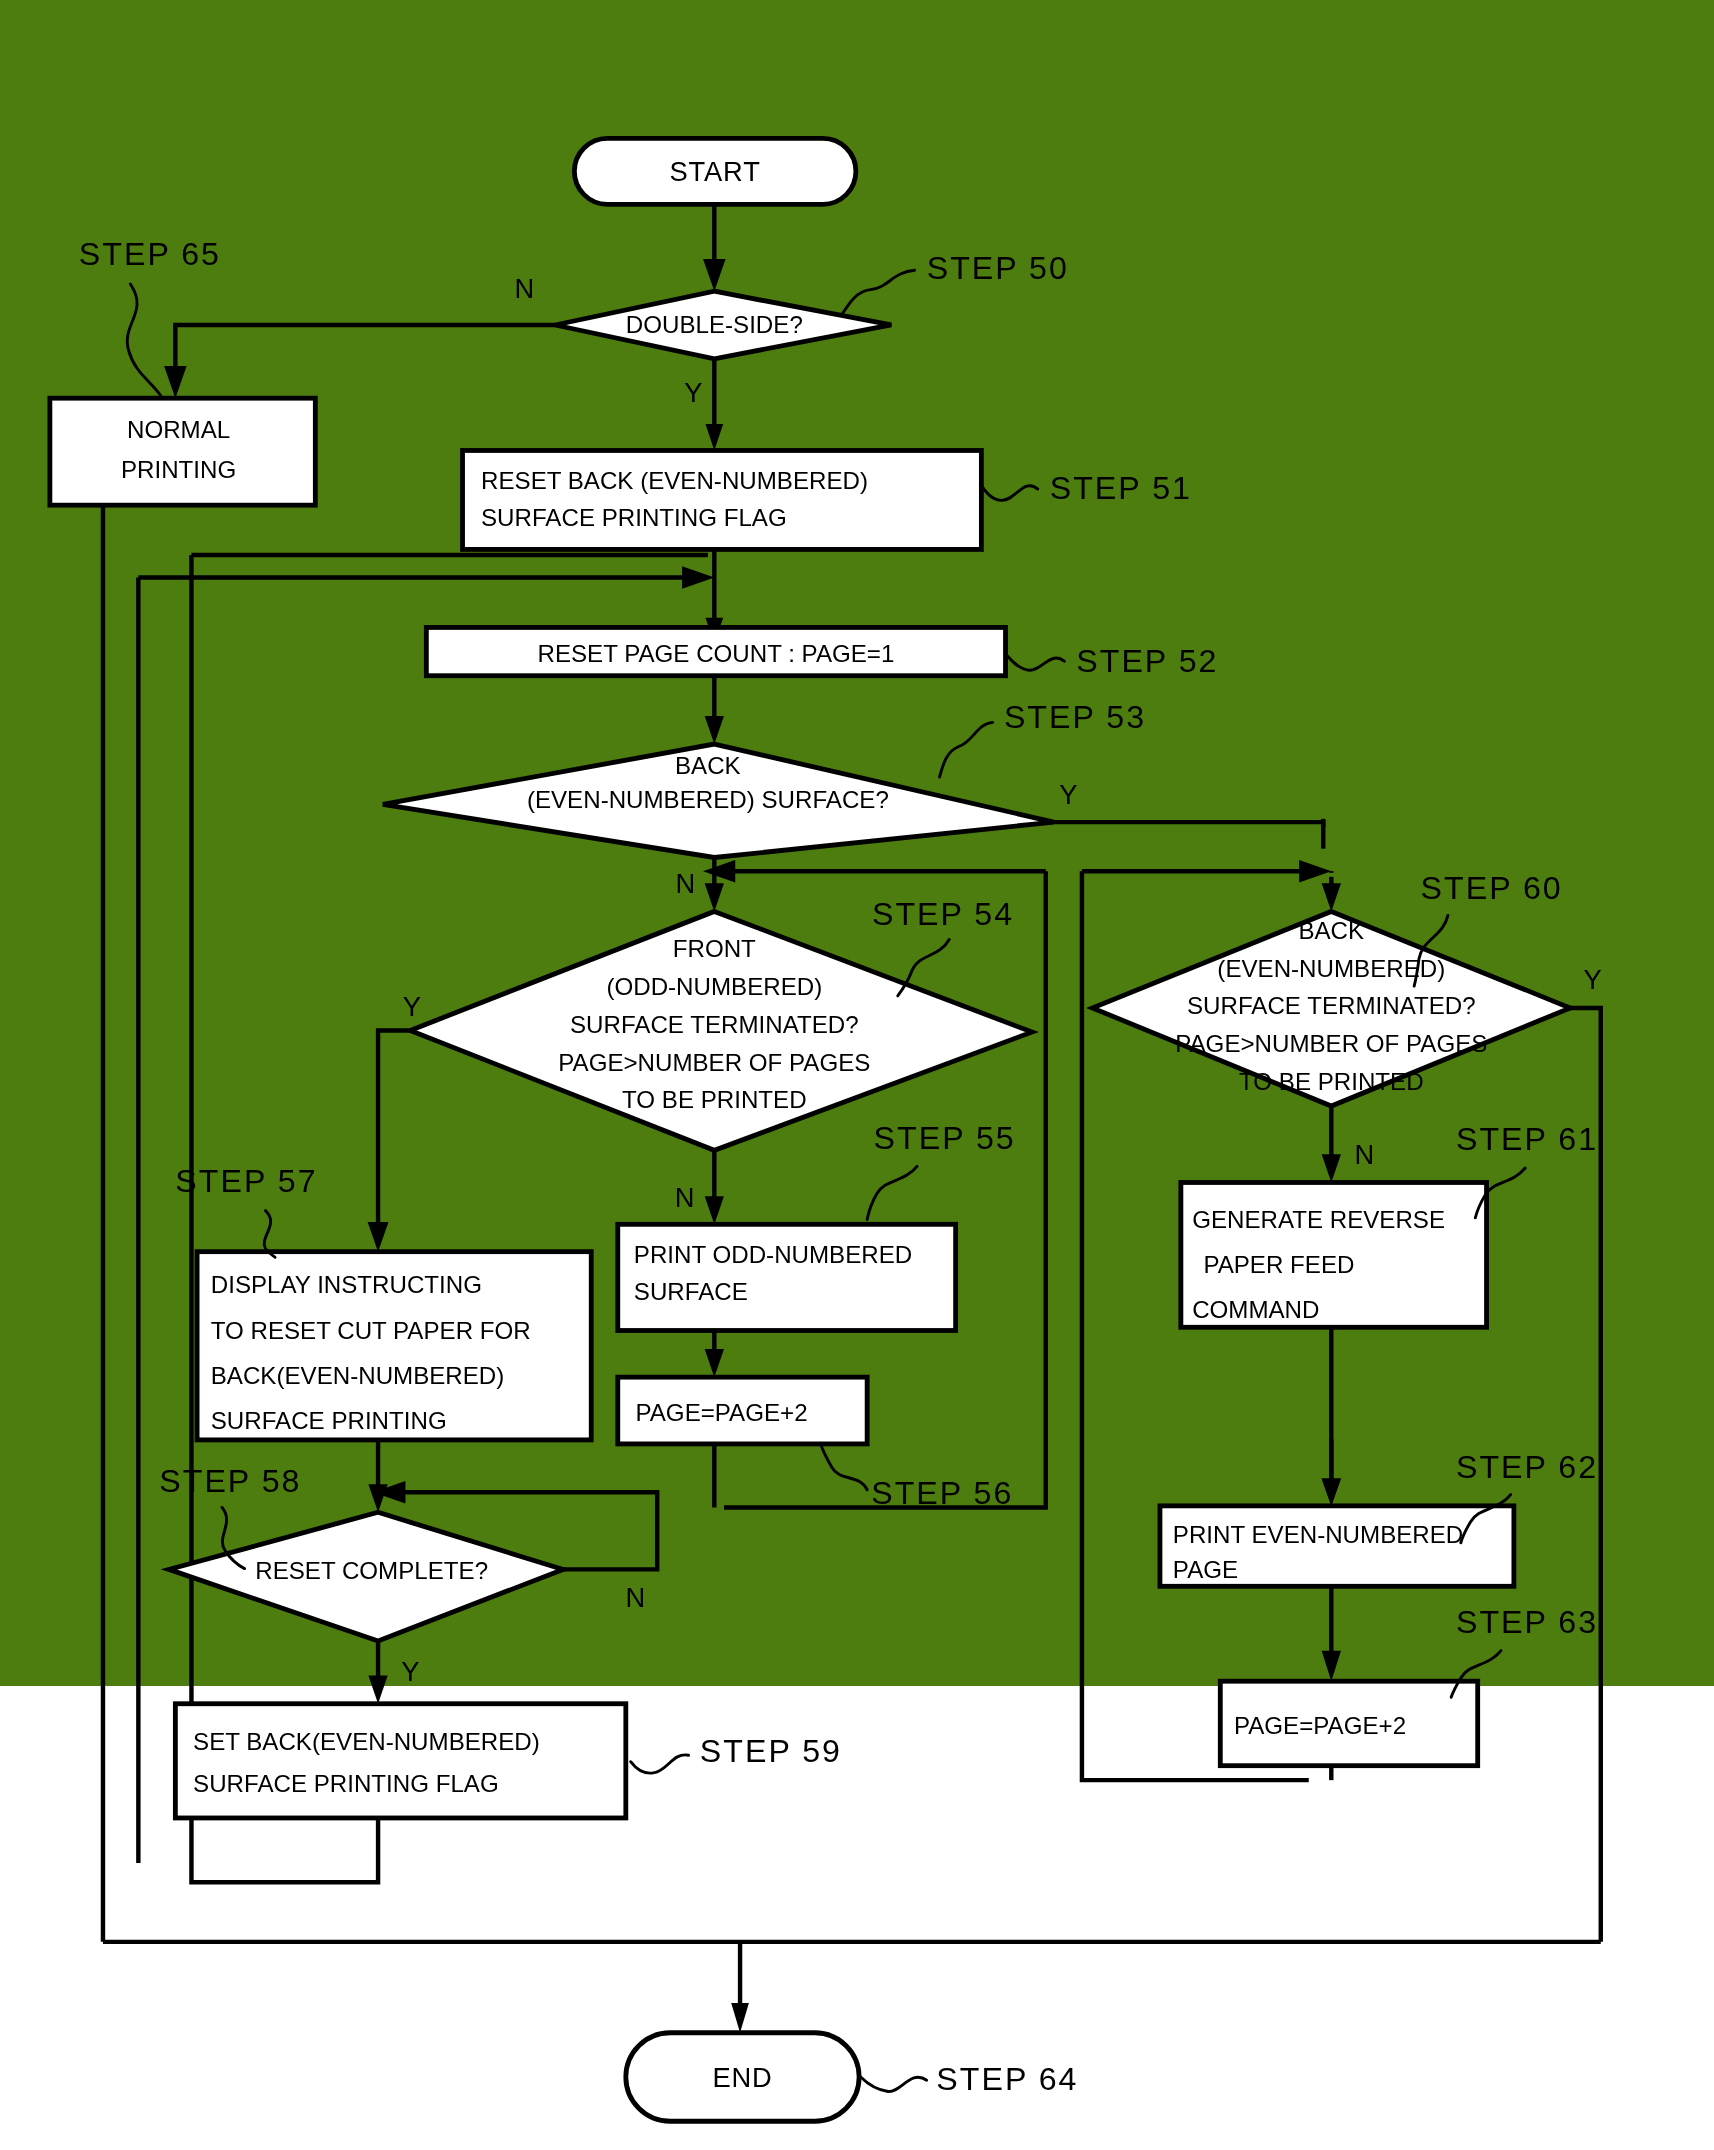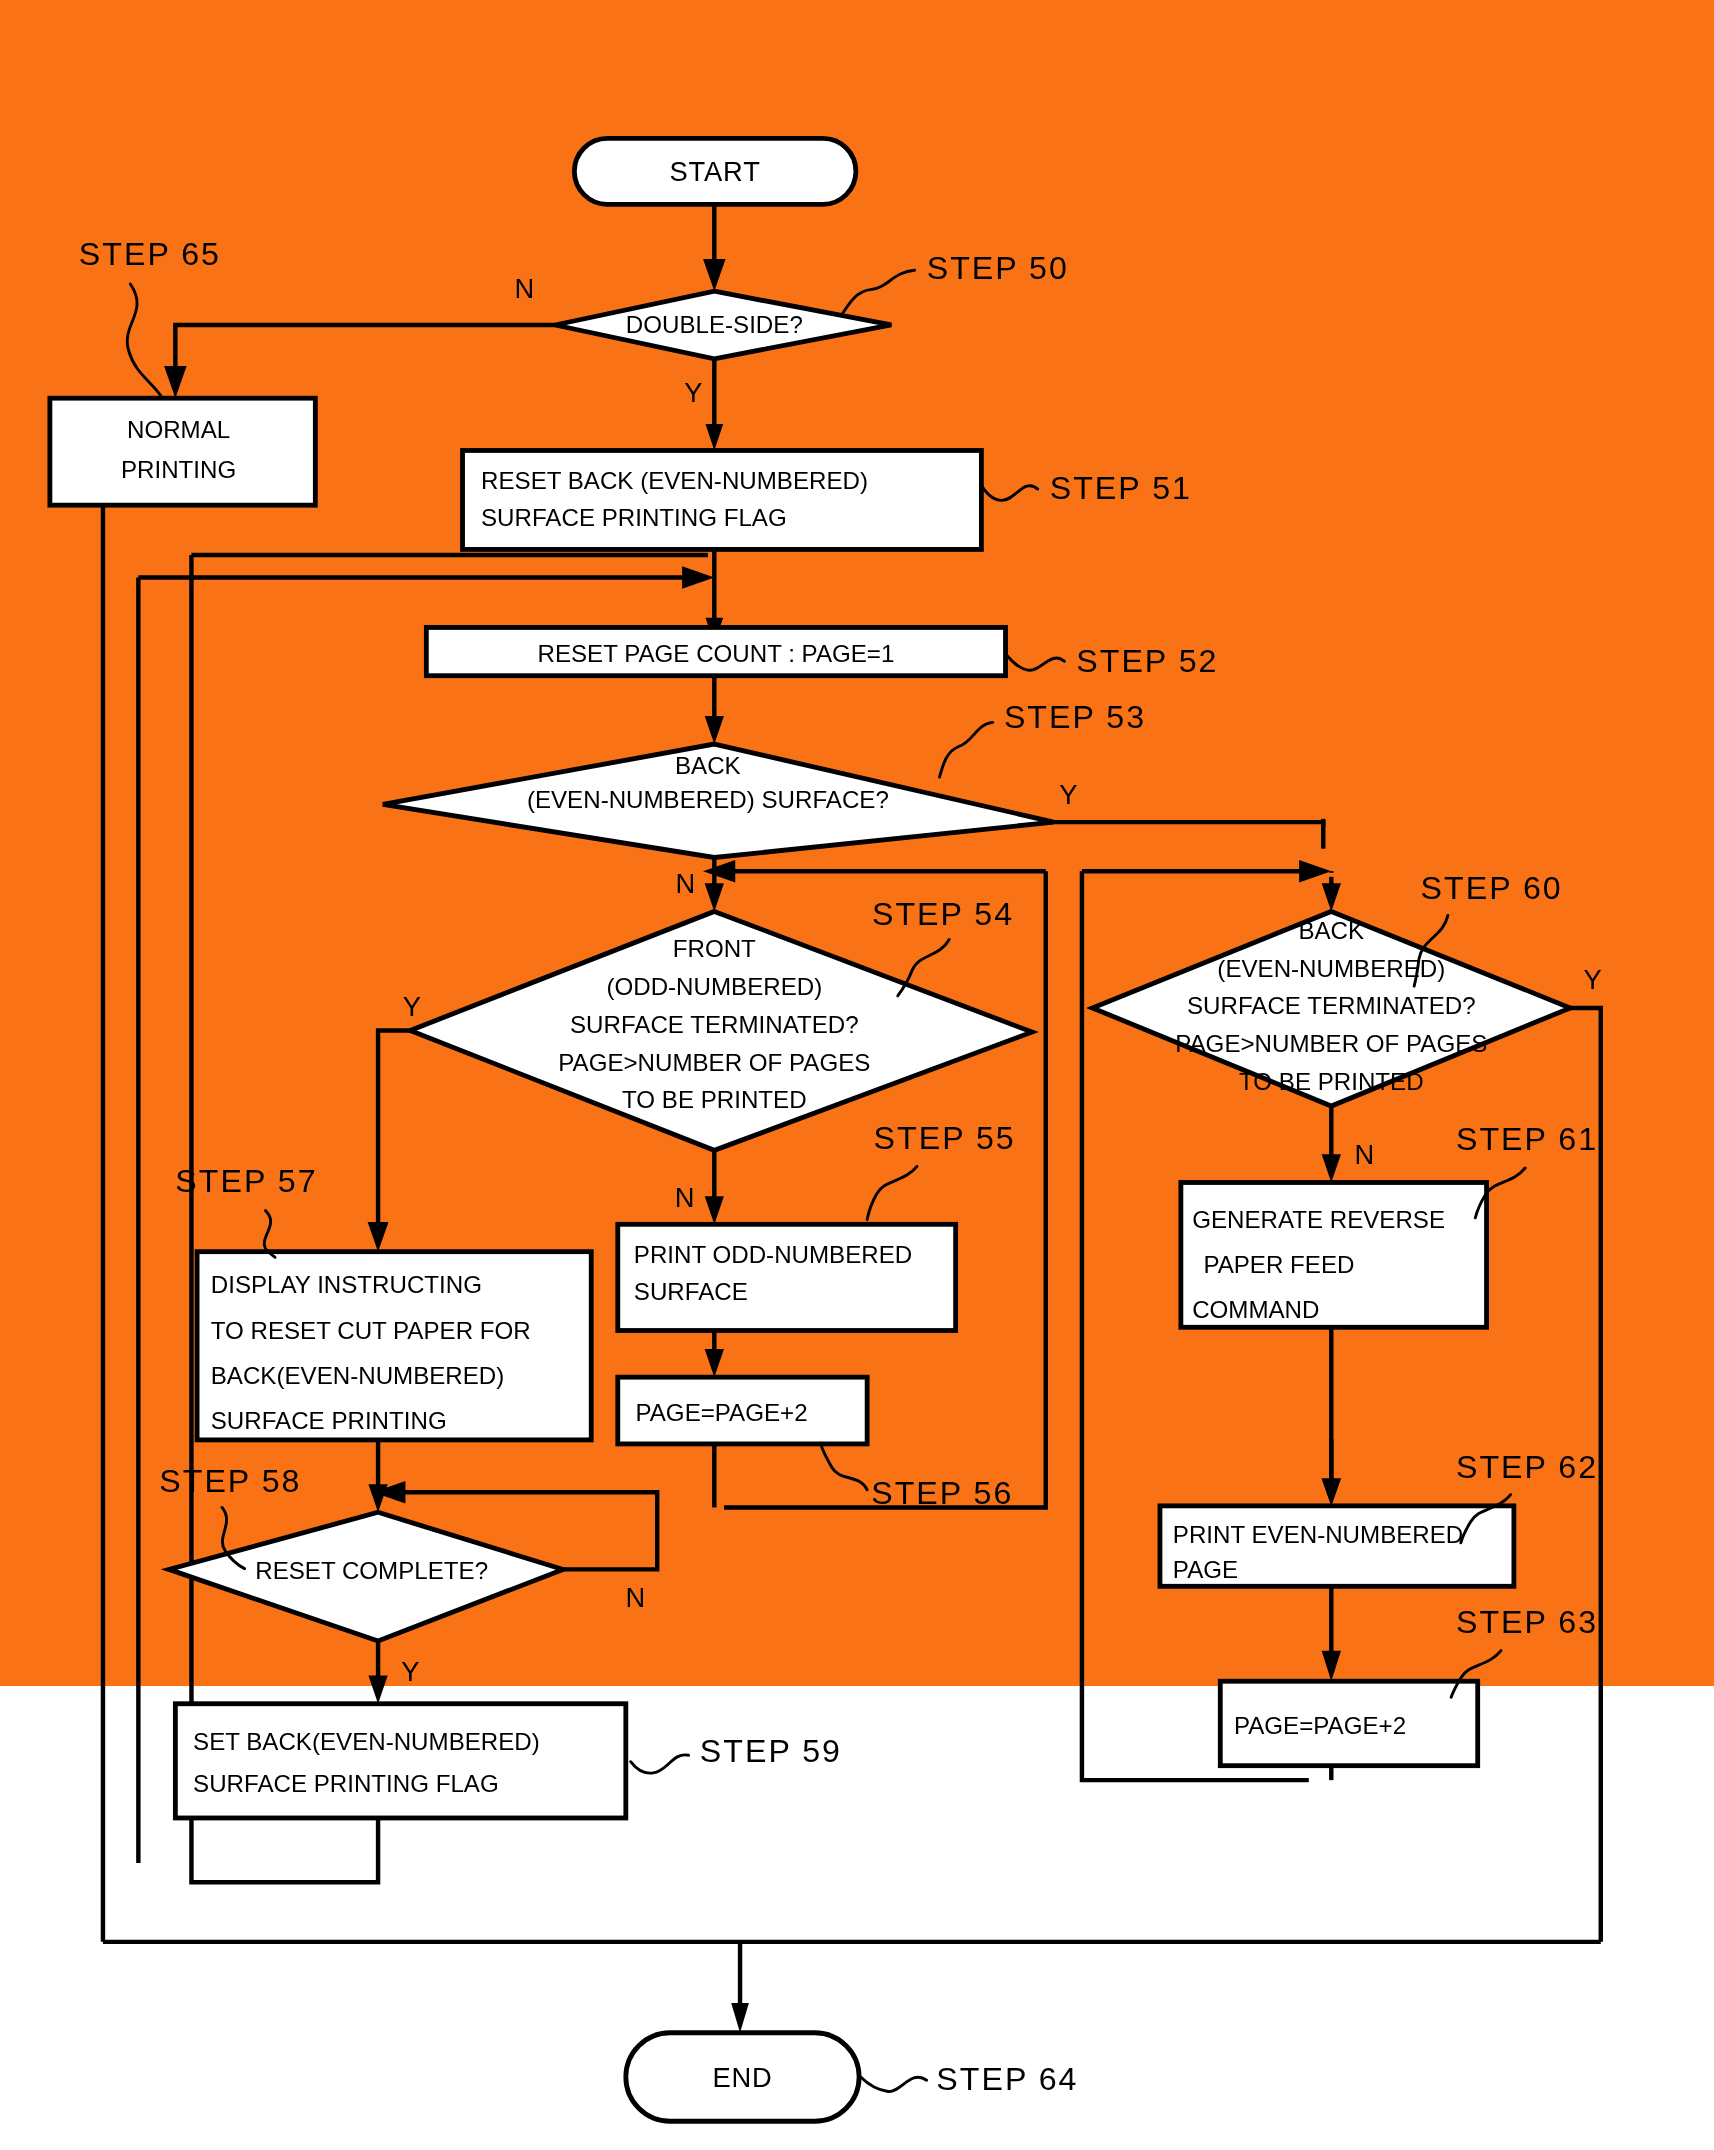--- a/index.html
+++ b/index.html
@@ -11,21 +11,21 @@
   body {
     width: 1715px;
     height: 2151px;
     font-family: "Liberation Sans", sans-serif;
     overflow: hidden;
   }
   #stage {
     position: relative;
     width: 1715px;
     height: 1686px;
-    background: #f97316;
+    background: #4d7c0f;
   }
   svg#chart {
     position: absolute;
     top: 0; left: 0;
     width: 1715px;
     height: 2151px;
     display: block;
   }
   .shape-stroke {
     fill: #ffffff;

